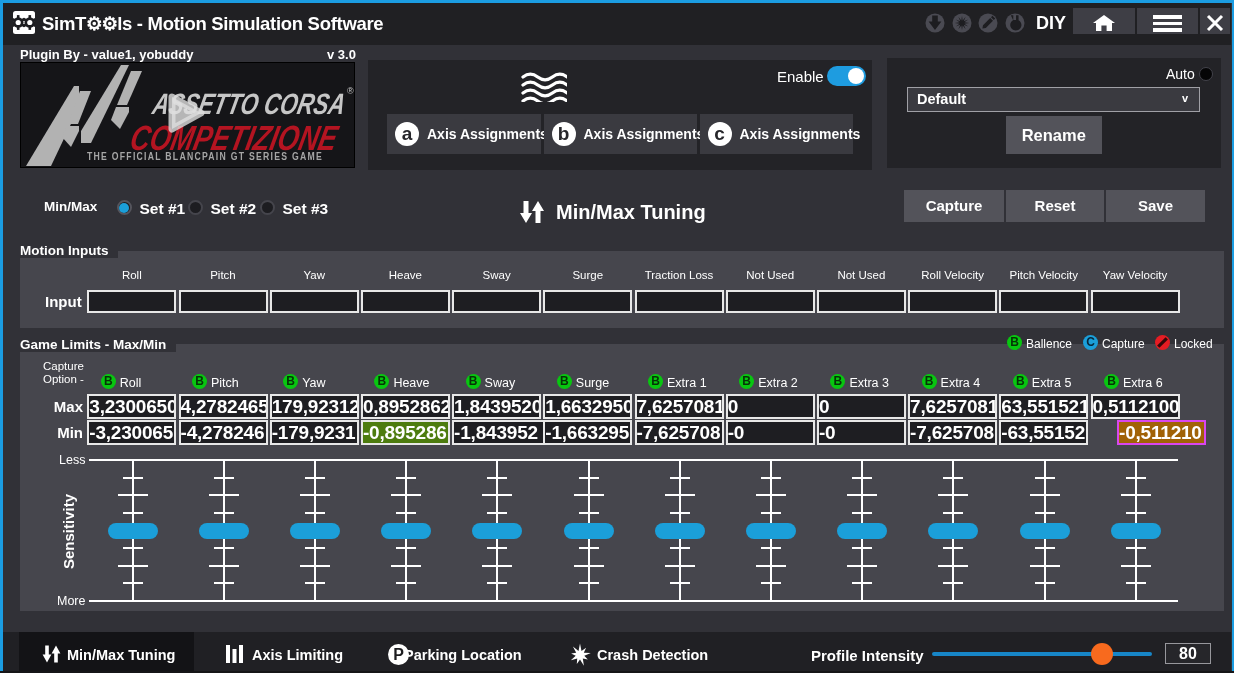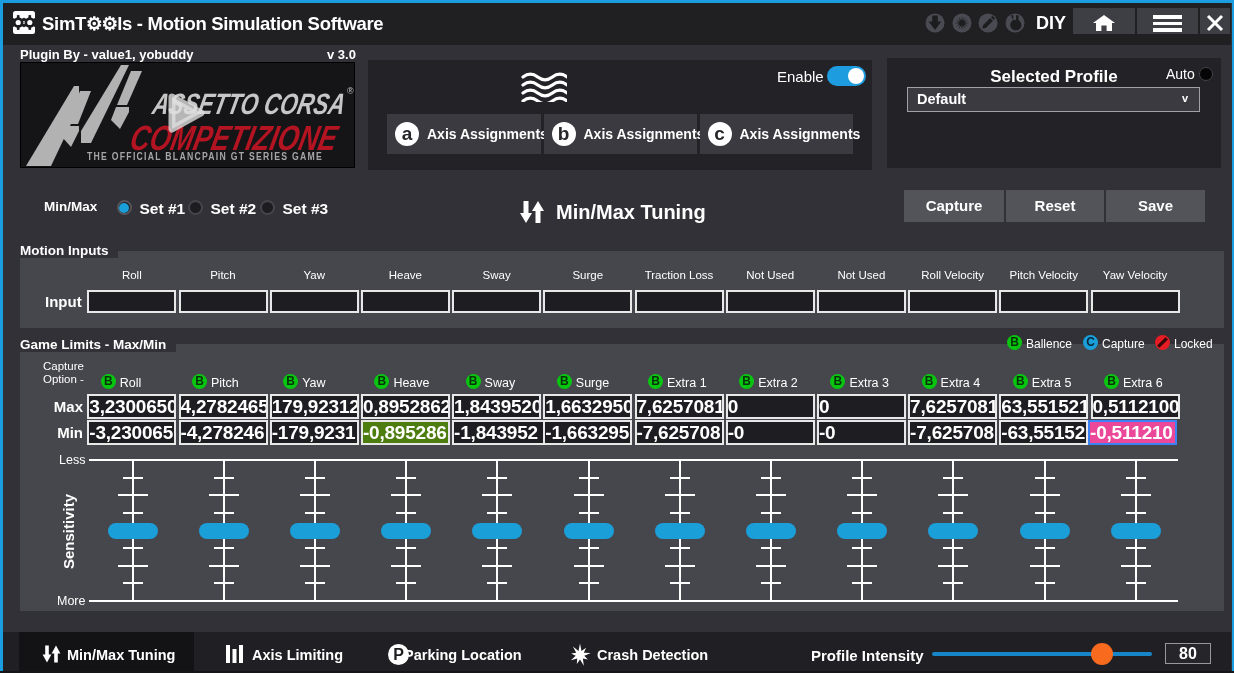--- a/index.html
+++ b/index.html
@@ -118,27 +118,27 @@
 <div class="ab" style="left:543.5px;top:114px;width:153.5px;height:40px;background:#3a3a40">
 <div class="ab" style="left:8px;top:8px;width:24px;height:24px;border-radius:12px;background:#fff;color:#26262a;font-weight:bold;font-size:19px;text-align:center;line-height:23px">b</div>
 <div class="ab b w" style="left:40px;top:12px;font-size:14px;white-space:nowrap">Axis Assignments</div>
 </div>
 <div class="ab" style="left:699.5px;top:114px;width:153.5px;height:40px;background:#3a3a40">
 <div class="ab" style="left:8px;top:8px;width:24px;height:24px;border-radius:12px;background:#fff;color:#26262a;font-weight:bold;font-size:19px;text-align:center;line-height:23px">c</div>
 <div class="ab b w" style="left:40px;top:12px;font-size:14px;white-space:nowrap">Axis Assignments</div>
 </div>
 
 <div class="ab" style="left:887px;top:58px;width:334px;height:110px;background:#232327"></div>
-<div class="ab b w" style="left:887px;top:67px;width:334px;font-size:17px;text-align:center">Selected Profile</div>
 <div class="ab w" style="left:1166px;top:66px;font-size:14px">Auto</div>
 <div class="ab" style="left:1199px;top:66.5px;width:14px;height:14px;border-radius:7px;background:#050506;border:1.5px solid #43434b"></div>
 <div class="ab" style="left:907px;top:87px;width:293px;height:25px;background:#3a3a40;border:1px solid #a0a0a6"></div>
 <div class="ab b w" style="left:917px;top:91px;font-size:14.5px">Default</div>
 <div class="ab b w" style="left:1182px;top:92px;font-size:11px">v</div>
 
+<div class="ab" style="left:1005.5px;top:116px;width:96.5px;height:38px;background:#53535a;text-align:center;line-height:38px"><span class="b w" style="font-size:16.5px">Rename</span></div>
 
 <div class="ab b w" style="left:44px;top:199px;font-size:13.5px">Min/Max</div>
 
 <div class="ab" style="left:116.5px;top:200px;width:15px;height:15px;border-radius:8px;background:#1d1d21;border:2px solid #55555d">
       <div class="ab" style="left:0.5px;top:0.5px;width:10px;height:10px;border-radius:5px;background:#1b9fd9"></div>
     </div>
 <div class="ab b w" style="left:139.5px;top:200px;font-size:15.5px">Set #1</div>
 <div class="ab" style="left:187.5px;top:200px;width:15px;height:15px;border-radius:8px;background:#1d1d21;border:2px solid #45454c"></div>
 <div class="ab b w" style="left:210.5px;top:200px;font-size:15.5px">Set #2</div>
 <div class="ab" style="left:259.5px;top:200px;width:15px;height:15px;border-radius:8px;background:#1d1d21;border:2px solid #45454c"></div>
@@ -241,21 +241,21 @@
 <div class="ab" style="left:178.5px;top:420px;width:89px;height:24.5px;background:#1e1e22;border:2px solid #e8e8e8;overflow:hidden"><span class="b w" style="font-size:19px;line-height:21.5px;letter-spacing:-0.2px;white-space:nowrap">-4,278246</span></div>
 <div class="ab" style="left:269.7px;top:420px;width:89px;height:24.5px;background:#1e1e22;border:2px solid #e8e8e8;overflow:hidden"><span class="b w" style="font-size:19px;line-height:21.5px;letter-spacing:-0.2px;white-space:nowrap">-179,9231</span></div>
 <div class="ab" style="left:360.9px;top:420px;width:89px;height:24.5px;background:#4d7c0f;border:2px solid #e8e8e8;overflow:hidden"><span class="b w" style="font-size:19px;line-height:21.5px;letter-spacing:-0.2px;white-space:nowrap">-0,895286</span></div>
 <div class="ab" style="left:452.1px;top:420px;width:113px;height:24.5px;background:#1e1e22;border:2px solid #e8e8e8;overflow:hidden"><span class="b w" style="font-size:19px;line-height:21.5px;letter-spacing:-0.2px;white-space:nowrap">-1,843952</span></div>
 <div class="ab" style="left:543.3px;top:420px;width:89px;height:24.5px;background:#1e1e22;border:2px solid #e8e8e8;overflow:hidden"><span class="b w" style="font-size:19px;line-height:21.5px;letter-spacing:-0.2px;white-space:nowrap">-1,663295</span></div>
 <div class="ab" style="left:634.5px;top:420px;width:89px;height:24.5px;background:#1e1e22;border:2px solid #e8e8e8;overflow:hidden"><span class="b w" style="font-size:19px;line-height:21.5px;letter-spacing:-0.2px;white-space:nowrap">-7,625708</span></div>
 <div class="ab" style="left:725.7px;top:420px;width:89px;height:24.5px;background:#1e1e22;border:2px solid #e8e8e8;overflow:hidden"><span class="b w" style="font-size:19px;line-height:21.5px;letter-spacing:-0.2px;white-space:nowrap">-0</span></div>
 <div class="ab" style="left:816.9px;top:420px;width:89px;height:24.5px;background:#1e1e22;border:2px solid #e8e8e8;overflow:hidden"><span class="b w" style="font-size:19px;line-height:21.5px;letter-spacing:-0.2px;white-space:nowrap">-0</span></div>
 <div class="ab" style="left:908.1px;top:420px;width:89px;height:24.5px;background:#1e1e22;border:2px solid #e8e8e8;overflow:hidden"><span class="b w" style="font-size:19px;line-height:21.5px;letter-spacing:-0.2px;white-space:nowrap">-7,625708</span></div>
 <div class="ab" style="left:999.3px;top:420px;width:89px;height:24.5px;background:#1e1e22;border:2px solid #e8e8e8;overflow:hidden"><span class="b w" style="font-size:19px;line-height:21.5px;letter-spacing:-0.2px;white-space:nowrap">-63,55152</span></div>
-<div class="ab" style="left:1088px;top:420px;width:89px;height:24.5px;background:#ec4899;border:2px solid #3b82f6;overflow:hidden"><span class="b w" style="font-size:19px;line-height:21.5px;letter-spacing:-0.2px;white-space:nowrap">-0,511210</span></div>
+<div class="ab" style="left:1117px;top:420px;width:89px;height:24.5px;background:#a16207;border:2px solid #d946ef;overflow:hidden"><span class="b w" style="font-size:19px;line-height:21.5px;letter-spacing:-0.2px;white-space:nowrap">-0,511210</span></div>
 
 <div class="ab w" style="left:59px;top:453px;font-size:12.5px">Less</div>
 <div class="ab w" style="left:57px;top:594px;font-size:12.5px">More</div>
 <div class="ab" style="left:89px;top:459px;width:1089px;height:1.7px;background:#fff"></div>
 <div class="ab" style="left:89px;top:600px;width:1089px;height:1.7px;background:#fff"></div>
 <div class="ab b w" style="left:36px;top:523px;font-size:15px;transform:rotate(-90deg);transform-origin:center;width:90px;text-align:center;left:23px">Sensitivity</div>
 
 <div class="ab" style="left:131.5px;top:459px;width:2px;height:142px;background:#fff"></div>
 <div class="ab" style="left:122.5px;top:476.8px;width:20px;height:2px;background:#fff"></div>
 <div class="ab" style="left:117.5px;top:494.3px;width:30px;height:2px;background:#fff"></div>

